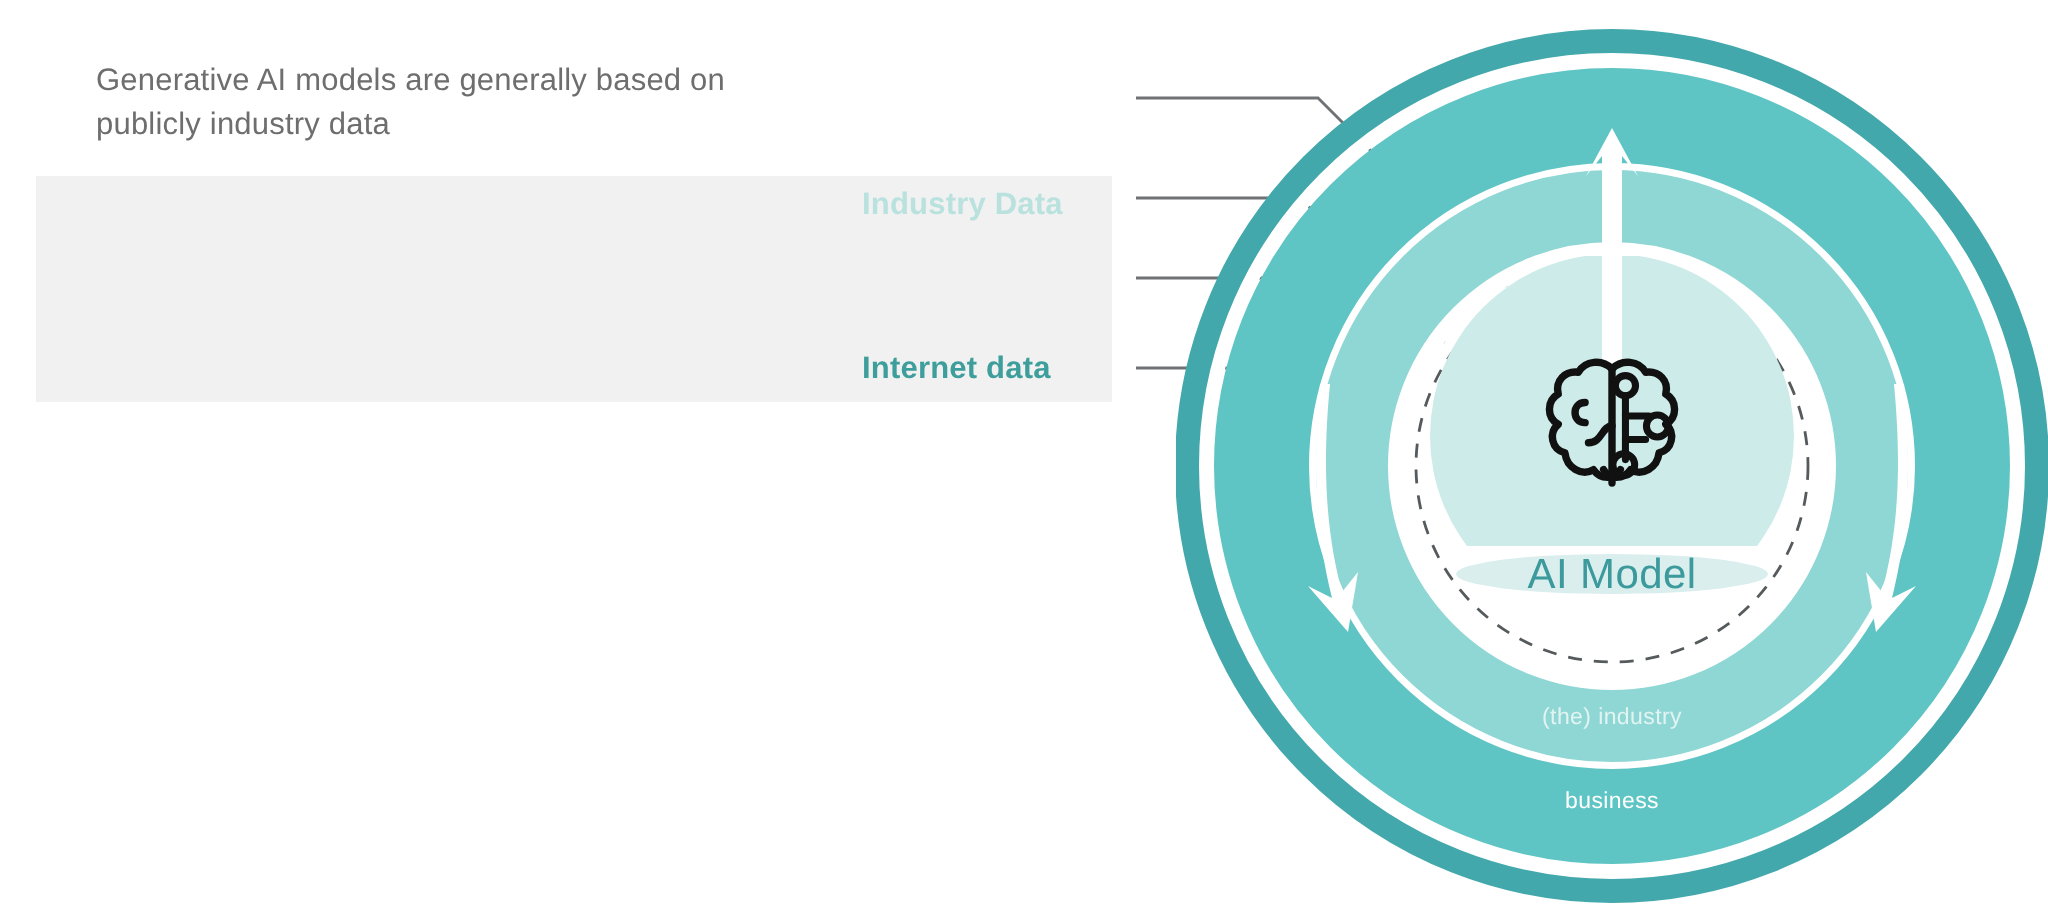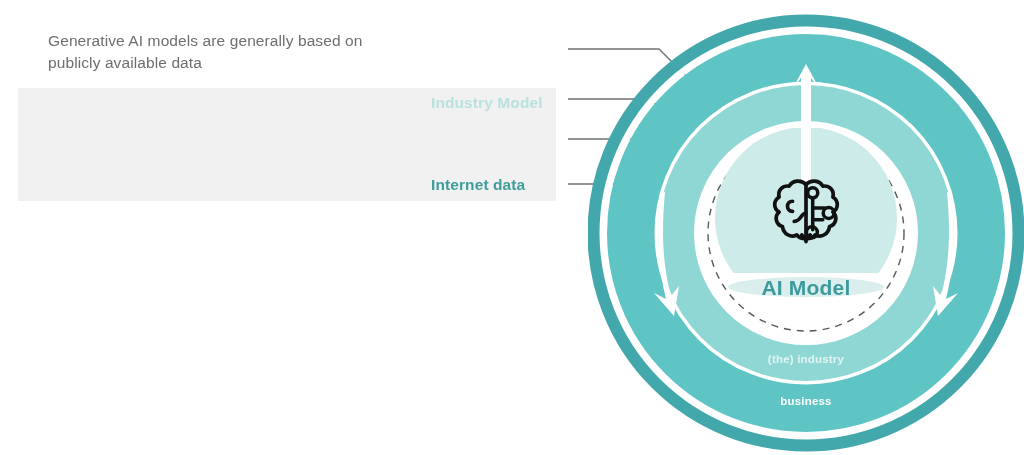--- a/index.html
+++ b/index.html
@@ -96,65 +96,65 @@
   #ring-label-business,
   #ring-label-individual,
   #ai-model-title {
     position: absolute;
     text-align: center;
     white-space: nowrap;
   }
 
   .ring-label {
     font-size: 11.5px;
-    font-weight: 700;
+    font-weight: 400;
     letter-spacing: 0.2px;
   }
   #ring-label-industry {
     left: 0; top: 345px; width: 436px;
     color: #e2f4f2;
   }
   #ring-label-business {
     left: 0; top: 387px; width: 436px;
     color: #ffffff;
     text-align: center;
   }
   #ring-label-individual {
     left: 0; top: 415px; width: 436px;
     color: #ffffff;
   }
 
   #ai-model-title {
     left: 0; top: 268px; width: 436px;
     font-size: 21px;
-    font-weight: 700;
+    font-weight: 400;
     letter-spacing: 0.2px;
     color: #3c9a9d;
   }
 
   #brain-icon-wrap {
     position: absolute;
     left: 176px;
     top: 163px;
     width: 84px;
     height: 84px;
   }
 </style>
 </head>
 <body>
 
 <div id="left-column">
 
   <div class="highlight-panel"></div>
 
-  <div class="callout-text" id="intro-text">Generative AI models are generally based on publicly available data</div>
-
-
-
-  <div class="data-label" id="label-industry-data">Industry Model</div>
+  <div class="callout-text" id="intro-text">Generative AI models are generally based on publicly industry data</div>
+
+
+
+  <div class="data-label" id="label-industry-data">Industry Data</div>
 
 
   <div class="data-label" id="label-personal-data">Internet data</div>
 </div>
 
 <svg id="leader-lines" viewBox="0 0 1024 455">
   <g fill="none" stroke="#6f7376" stroke-width="1.4">
     <path d="M568,49 L659,49 L787,177"></path>
     <path d="M568,99 L650,99 L742,191"></path>
     <path d="M568,139 L650,139 L706,195"></path>

